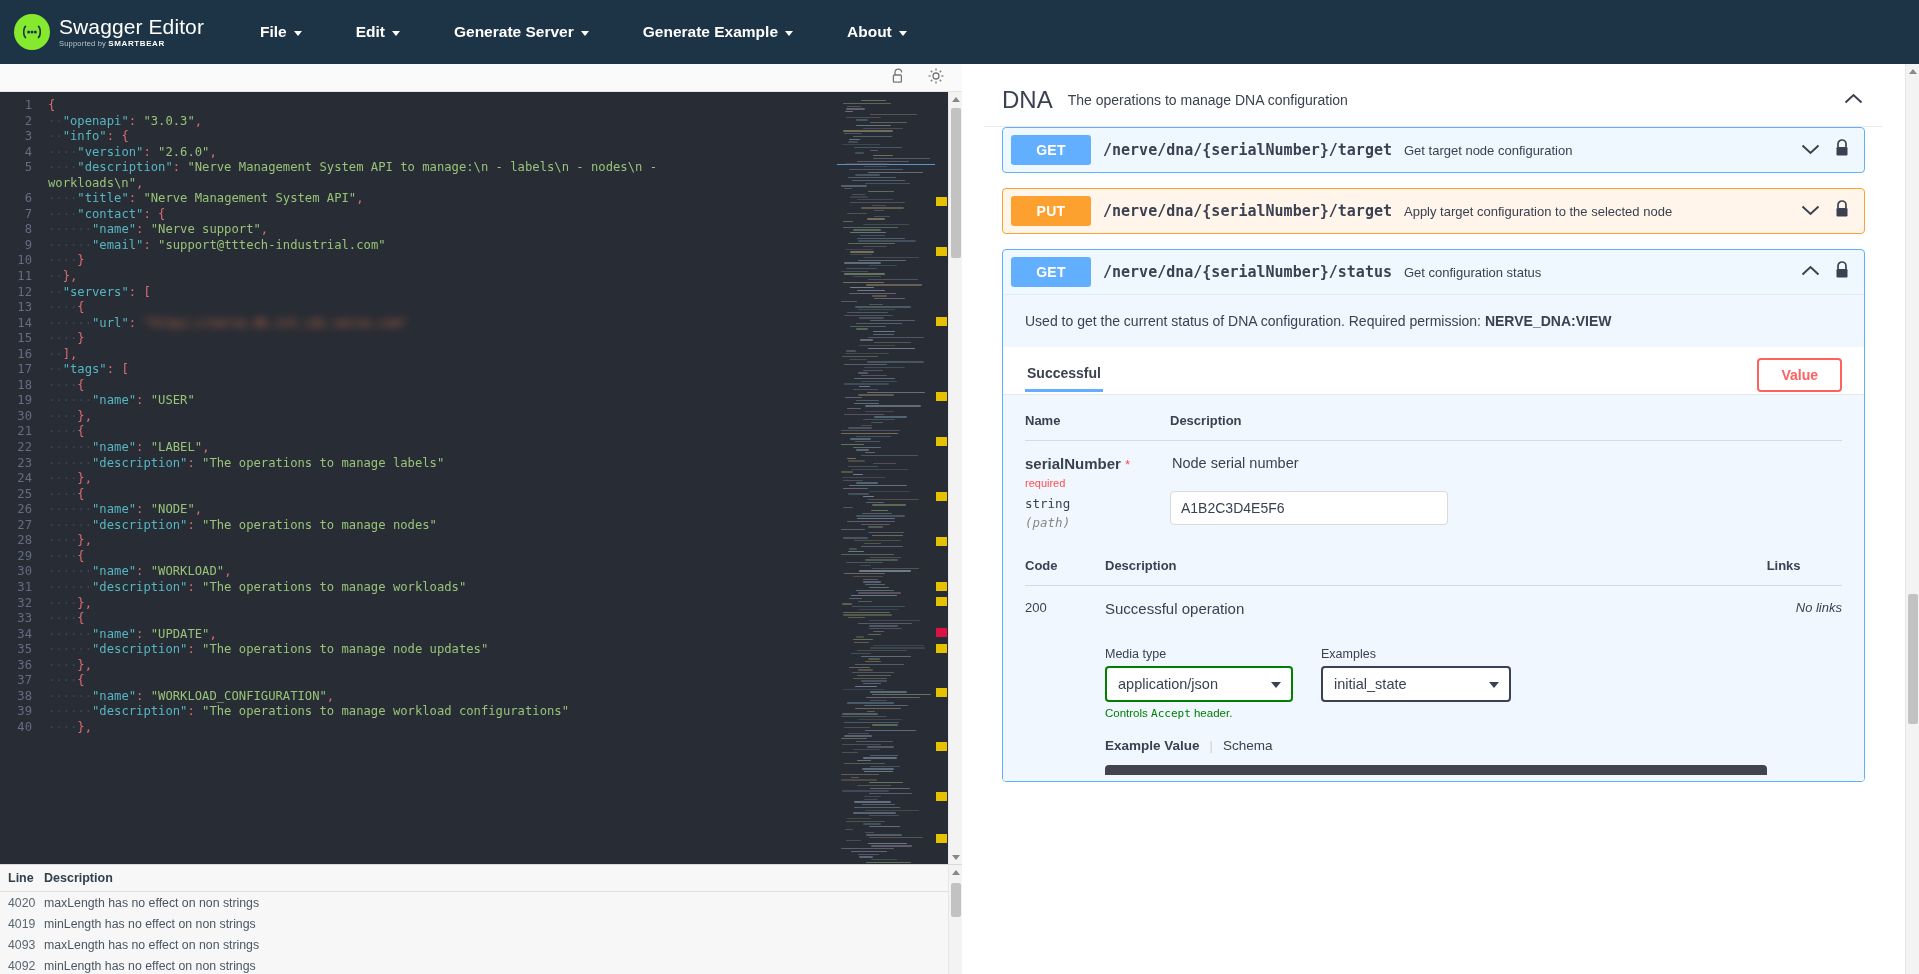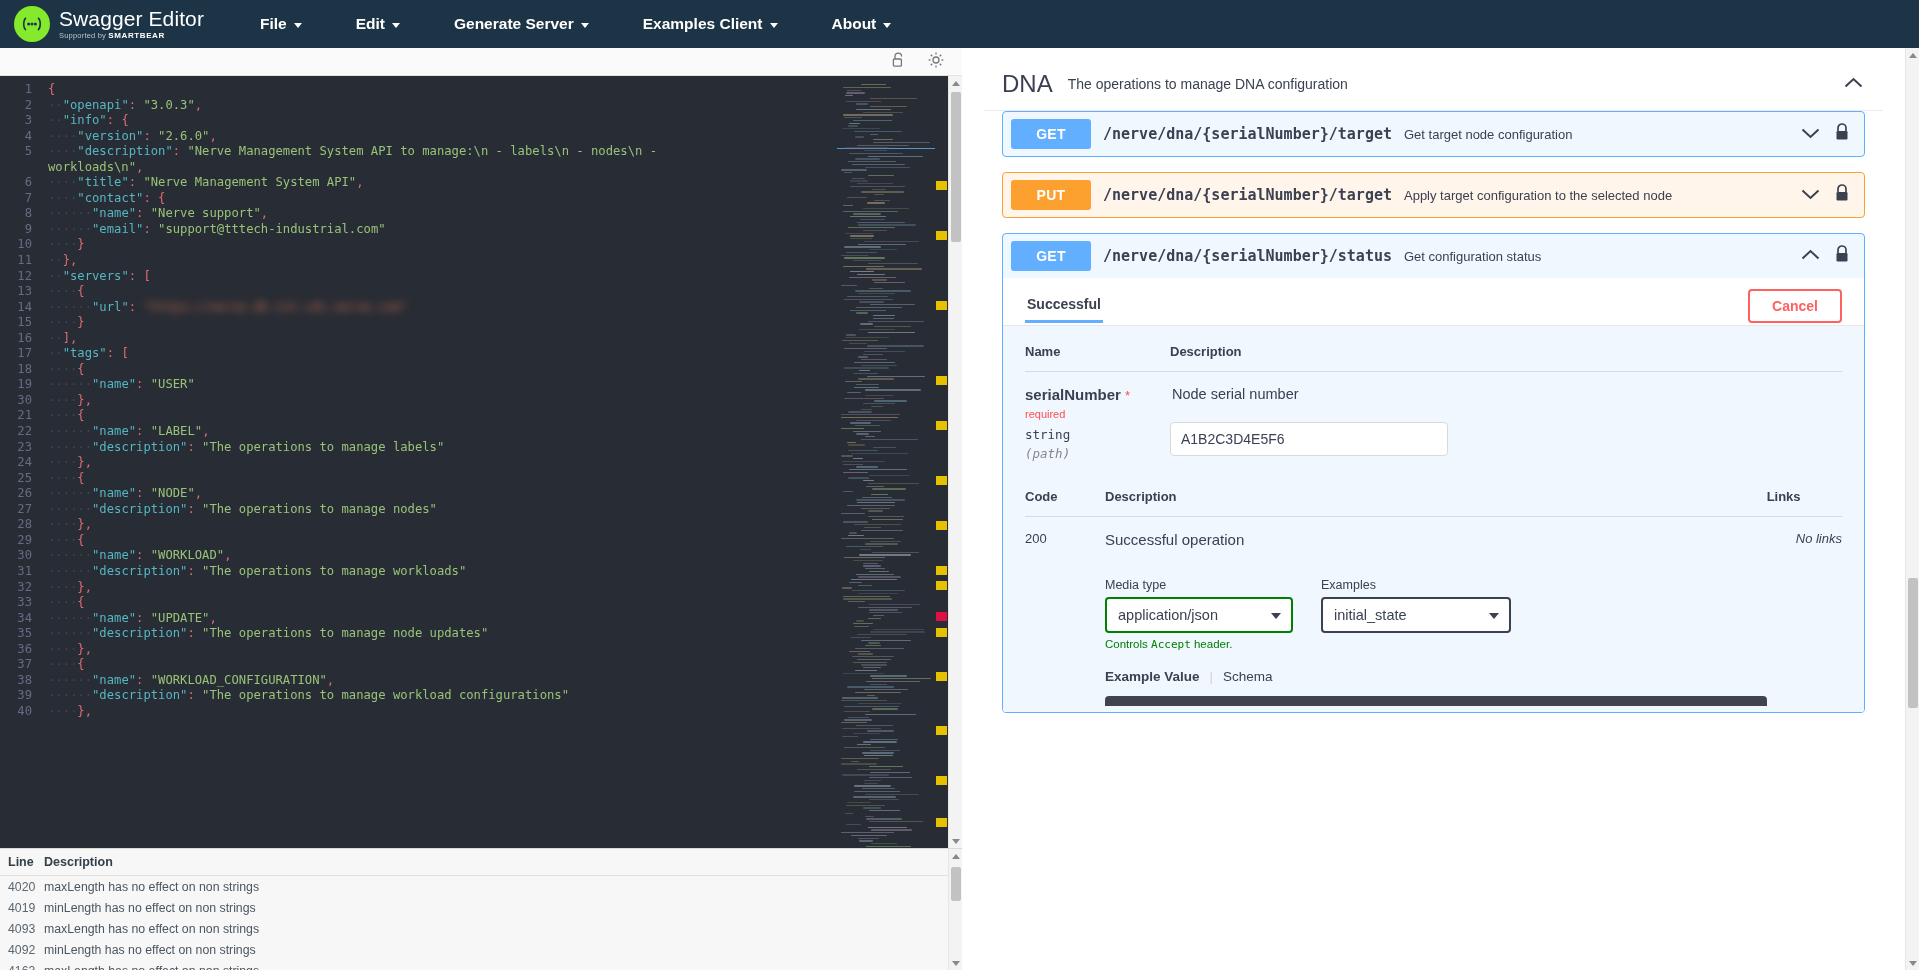--- a/index.html
+++ b/index.html
@@ -4,21 +4,21 @@
 <style>
   * { box-sizing: border-box; margin: 0; padding: 0; }
   html, body {
     width: 1919px; height: 974px;
     font-family: "Liberation Sans", sans-serif;
     overflow: hidden; background: #fff;
   }
 
   
   #topbar {
-    height: 48px; background: #1b three;
+    height: 64px; background: #1b three;
     background: #1b333f;
     display: flex; align-items: center;
     padding: 0 0 0 14px;
   }
   #topbar { background: #1c3445; }
   .brand { display: flex; align-items: center; gap: 9px; }
   .brand-logo {
     width: 36px; height: 36px; border-radius: 50%;
     background: #85ea2d; display: flex; align-items: center;
     justify-content: center; flex-shrink: 0;
@@ -324,21 +324,21 @@
     </div>
     <div class="menu-item">
       <span>Edit</span>
       <span class="caret-down"></span>
     </div>
     <div class="menu-item">
       <span>Generate Server</span>
       <span class="caret-down"></span>
     </div>
     <div class="menu-item">
-      <span>Examples Client</span>
+      <span>Generate Example</span>
       <span class="caret-down"></span>
     </div>
     <div class="menu-item">
       <span>About</span>
       <span class="caret-down"></span>
     </div>
   </div>
 </div>
 
 <div id="body">
@@ -832,24 +832,27 @@
                 <span class="lock-icon">
                   <svg width="16" height="18" viewBox="0 0 16 18">
                     <path d="M4 8 V5 a4 4 0 0 1 8 0 V8" stroke="#3b4151" stroke-width="1.7" fill="none"></path>
                     <rect x="2.5" y="8" width="11" height="8.4" rx="1.2" fill="#3b4151"></rect>
                   </svg>
                 </span>
               </span>
             </div>
 
             <div class="op-body">
+              <div class="op-note">
+                <span>Used to get the current status of DNA configuration. Required permission: </span><b>NERVE_DNA:VIEW</b>
+              </div>
 
               <div class="tabbar">
                 <span class="tab active">Successful</span>
-                <button class="btn-cancel">Cancel</button>
+                <button class="btn-cancel">Value</button>
               </div>
 
               <div class="params-area">
                 <table class="params-table">
                   <thead>
                     <tr>
                       <th class="th-name">Name</th>
                       <th>Description</th>
                     </tr>
                   </thead>

